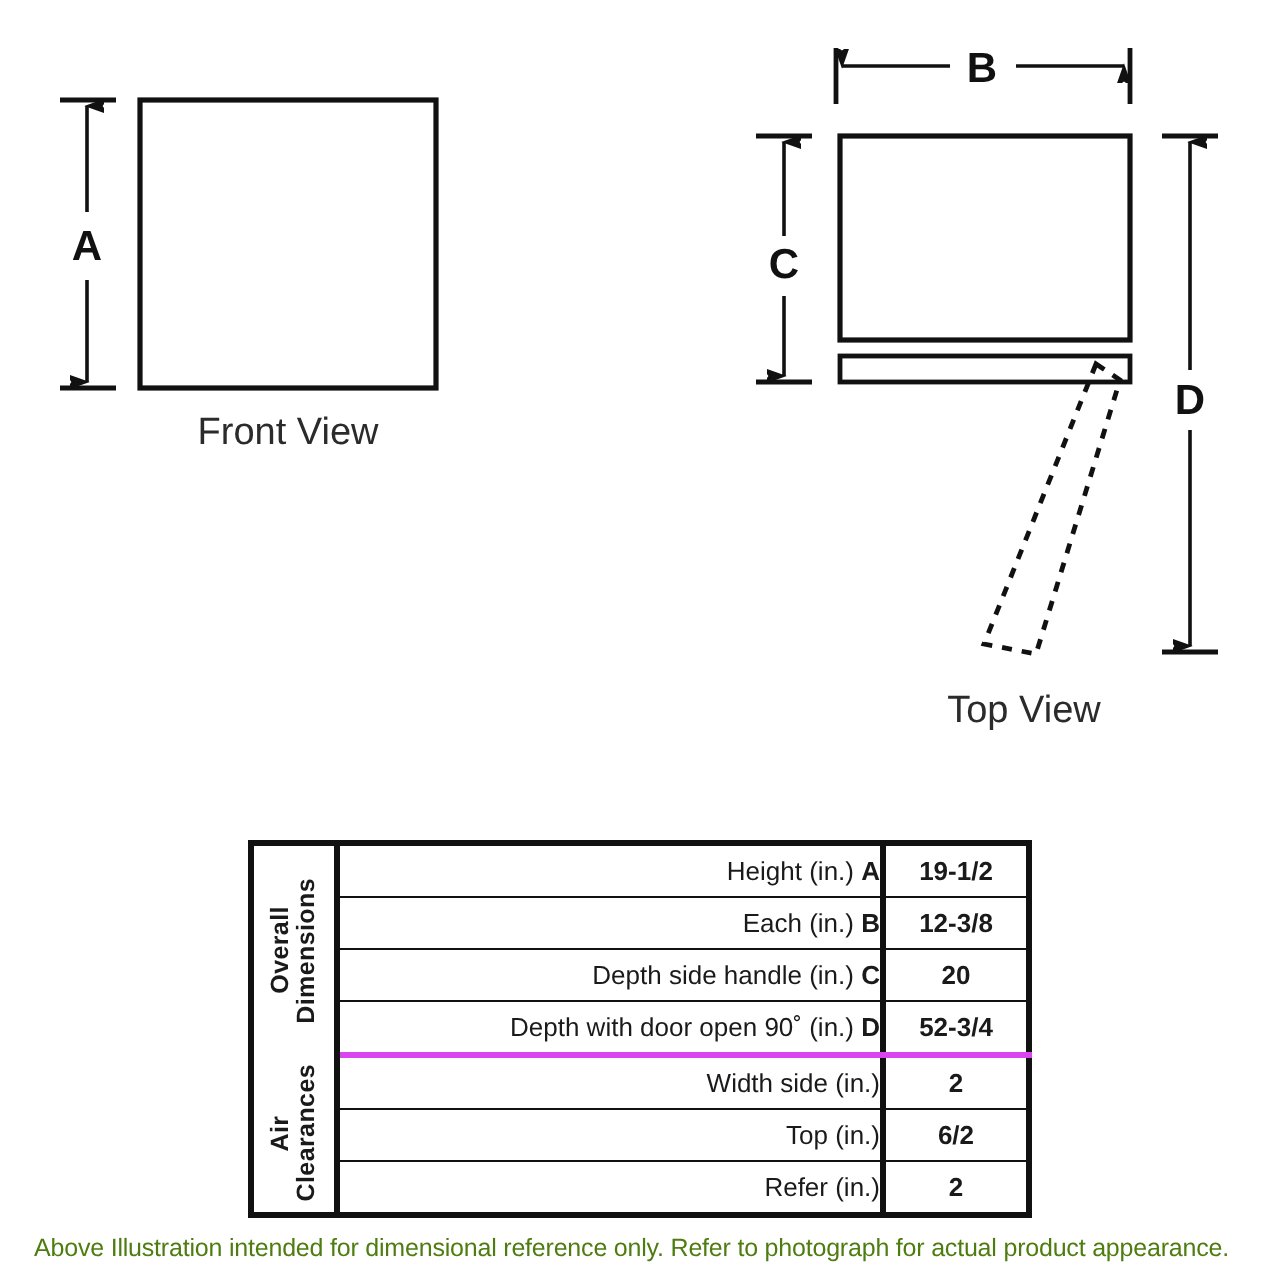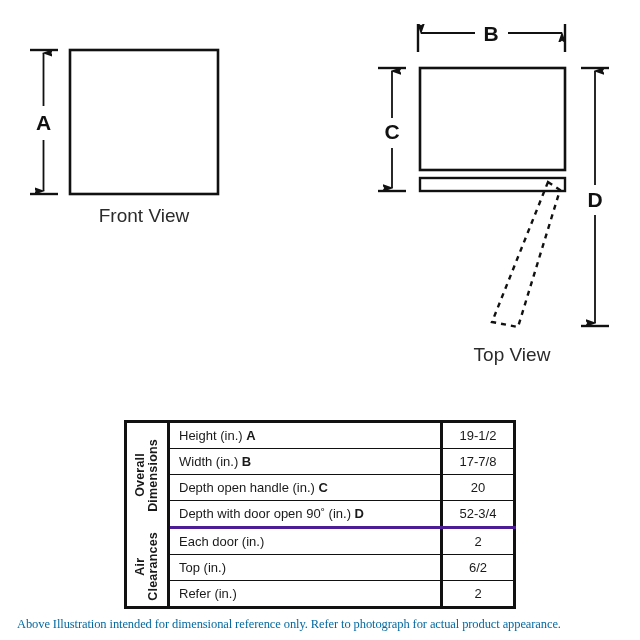--- a/index.html
+++ b/index.html
@@ -71,42 +71,42 @@
     line-height: 1.05;
     text-align: center;
     white-space: pre;
     letter-spacing: 0.2px;
     margin: 0 auto;
   }
   td.label-cell {
     padding-left: 9px;
     font-size: 13px;
     white-space: nowrap;
+    text-align: right;
   }
   td.value-cell {
     width: 70px;
     border-left: 3px solid #111111;
     text-align: center;
-    font-weight: normal;
+    font-weight: bold;
     font-size: 13px;
   }
   tr.section-end td {
-    border-bottom: 3px solid #4c1d95;
+    border-bottom: 3px solid #d946ef;
   }
   .bold-letter { font-weight: bold; }
   
   .footer-note {
     position: absolute;
     left: 17px;
     top: 617px;
     font-size: 12.5px;
-    color: #0369a1;
+    color: #4d7c0f;
     letter-spacing: -0.1px;
     white-space: nowrap;
-    font-family: Liberation Serif, serif;
   }
 </style>
 </head>
 <body>
 
 <div class="stage">
 
   <svg class="drawing" viewBox="0 0 640 640">
     <defs>
       <marker id="arrowUp" markerWidth="10" markerHeight="10" refX="5" refY="1.4" orient="auto-start-reverse" markerUnits="userSpaceOnUse">
@@ -170,46 +170,46 @@
 Dimensions</div>
         </td>
         <td class="label-cell">
           <span>Height (in.)</span>
           <span class="bold-letter">A</span>
         </td>
         <td class="value-cell">19-1/2</td>
       </tr>
       <tr>
         <td class="label-cell">
-          <span>Width (in.)</span>
+          <span>Each (in.)</span>
           <span class="bold-letter">B</span>
         </td>
-        <td class="value-cell">17-7/8</td>
-      </tr>
-      <tr>
-        <td class="label-cell">
-          <span>Depth open handle (in.)</span>
+        <td class="value-cell">12-3/8</td>
+      </tr>
+      <tr>
+        <td class="label-cell">
+          <span>Depth side handle (in.)</span>
           <span class="bold-letter">C</span>
         </td>
         <td class="value-cell">20</td>
       </tr>
       <tr class="section-end">
         <td class="label-cell">
           <span>Depth with door open 90˚ (in.)</span>
           <span class="bold-letter">D</span>
         </td>
         <td class="value-cell">52-3/4</td>
       </tr>
 
       <tr>
         <td class="rot-cell" rowspan="3">
           <div class="rot-inner">Air
 Clearances</div>
         </td>
-        <td class="label-cell">Each door (in.)</td>
+        <td class="label-cell">Width side (in.)</td>
         <td class="value-cell">2</td>
       </tr>
       <tr>
         <td class="label-cell">Top (in.)</td>
         <td class="value-cell">6/2</td>
       </tr>
       <tr>
         <td class="label-cell">Refer (in.)</td>
         <td class="value-cell">2</td>
       </tr>

